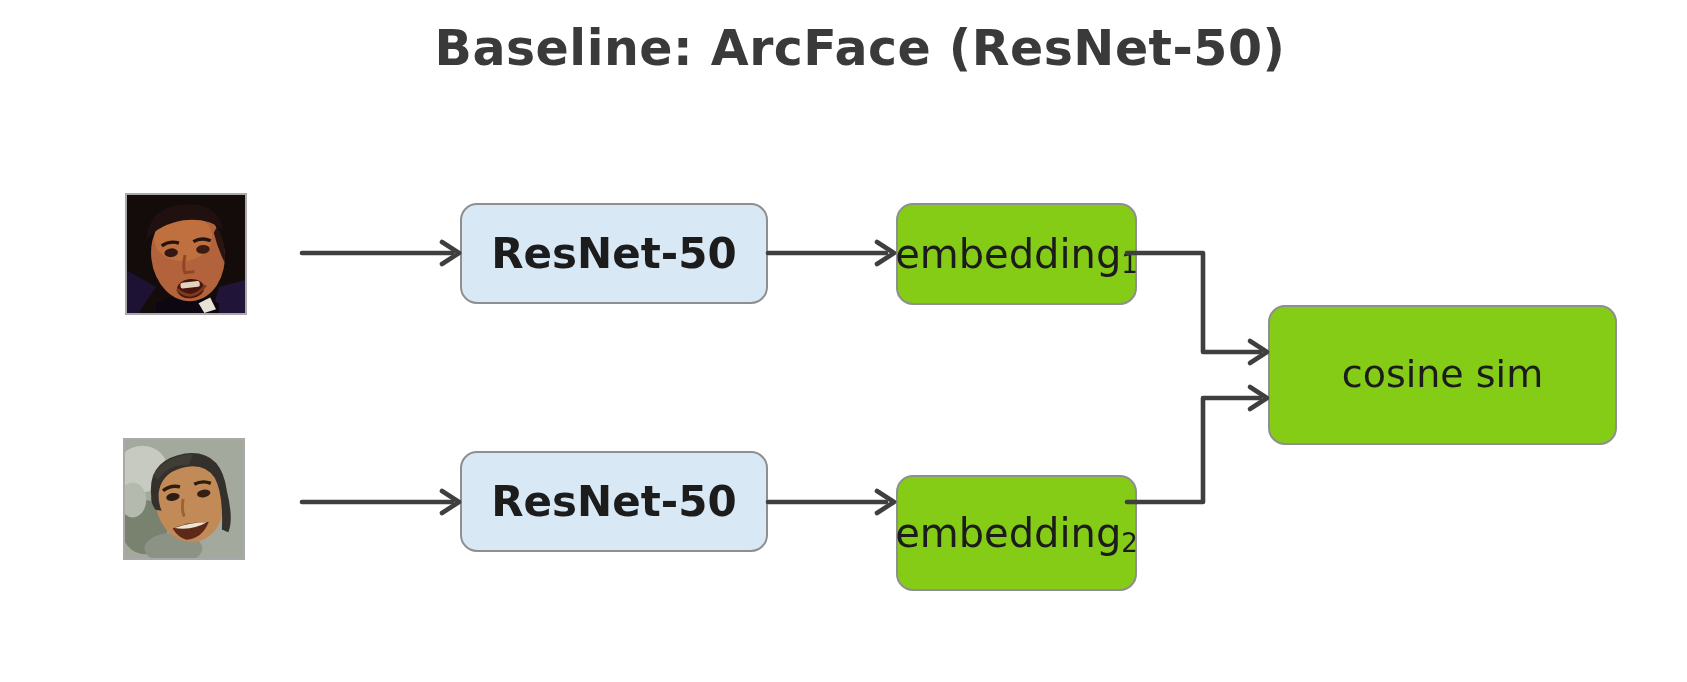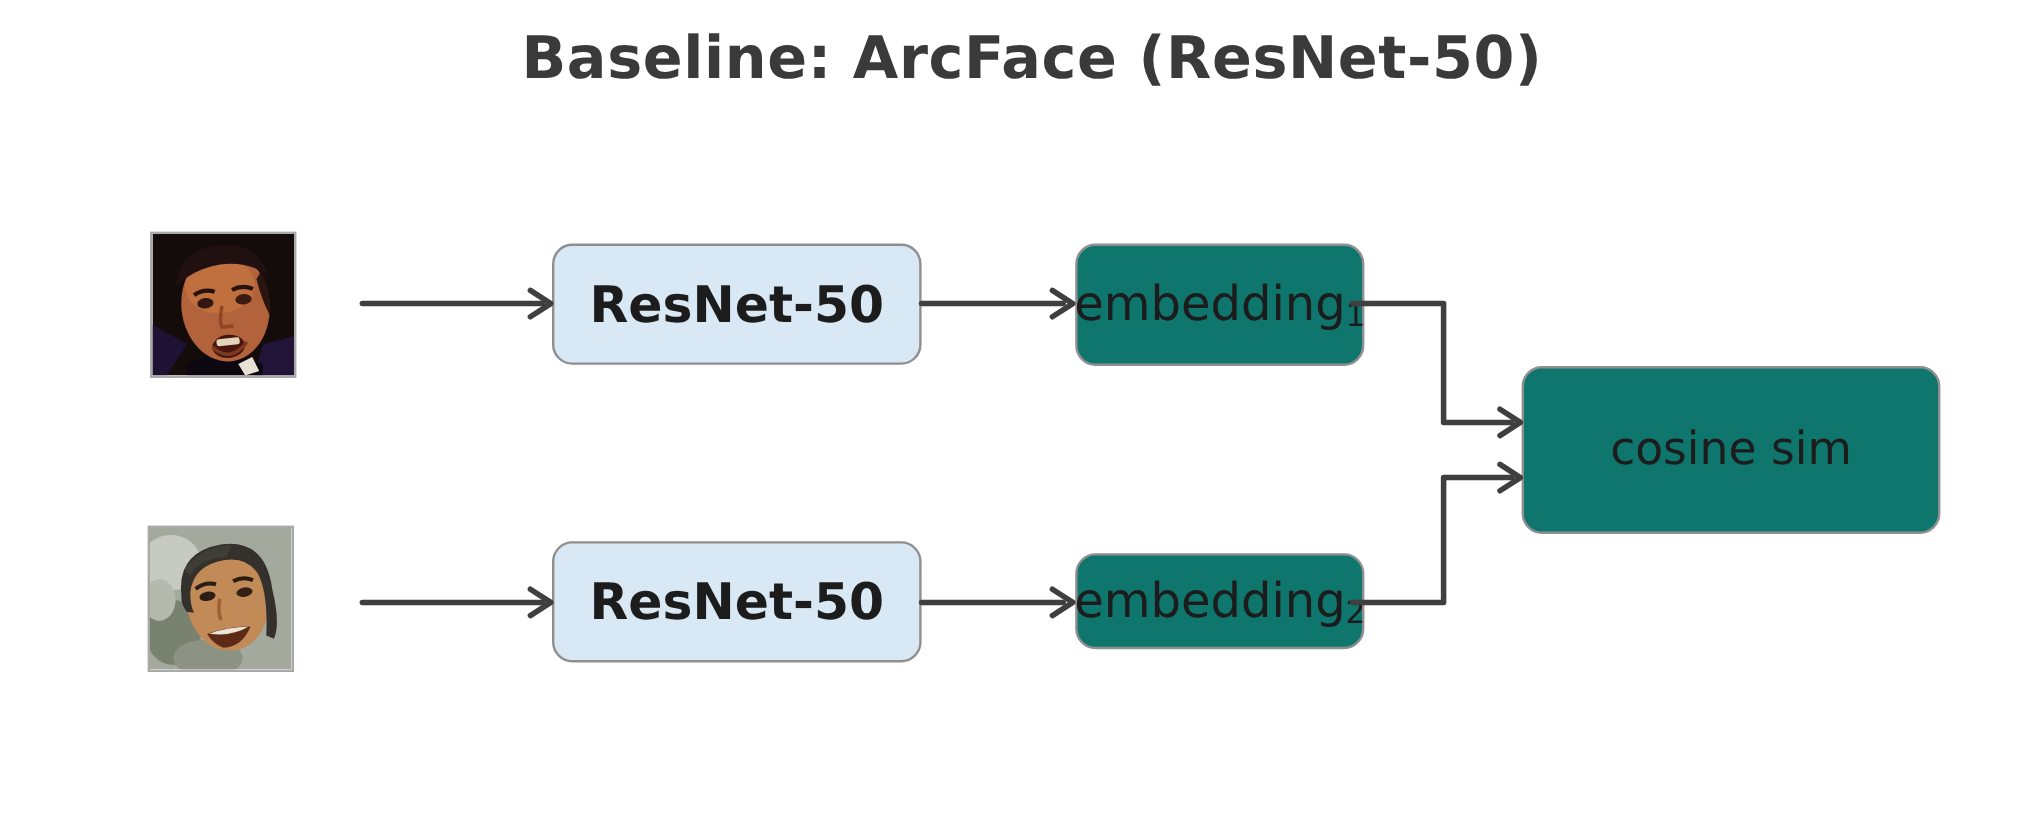--- a/index.html
+++ b/index.html
@@ -42,25 +42,25 @@
     box-sizing: border-box;
     border: 2.5px solid #8f8f8f;
     border-radius: 17px;
     display: flex;
     align-items: center;
     justify-content: center;
     text-align: center;
     color: #1c1c1c;
   }
   .node.blue  { background: #d9e8f5; }
-  .node.green { background: #0f766e; }
+  .node.green { background: #84cc16; }
   #resnet1 { left: 460px; top: 203px; width: 308px; height: 101px; }
   #resnet2 { left: 460px; top: 451px; width: 308px; height: 101px; }
   #emb1    { left: 896px; top: 203px; width: 241px; height: 102px; }
-  #emb2    { left: 896px; top: 461px; width: 241px; height: 80px; }
+  #emb2    { left: 896px; top: 475px; width: 241px; height: 116px; }
   #decision{ left: 1268px; top: 305px; width: 349px; height: 140px; }
   .model-label {
     font-size: 42px;
     font-weight: bold;
   }
   .embedding-label {
     font-size: 40px;
     font-weight: normal;
     white-space: nowrap;
   }

